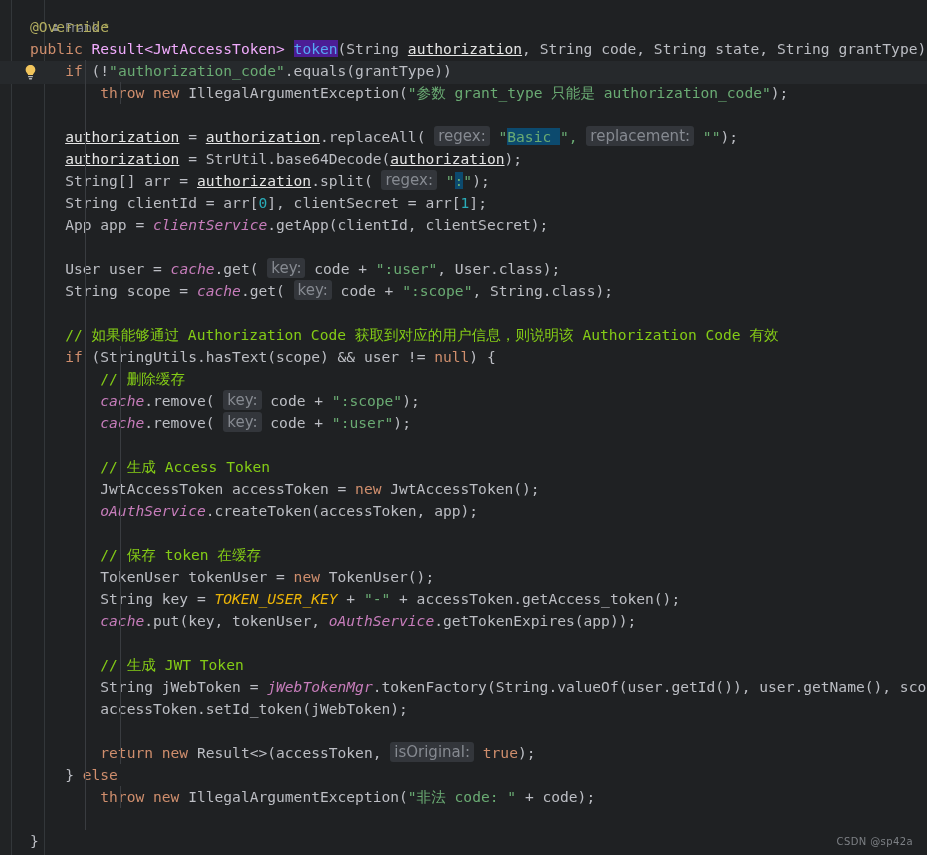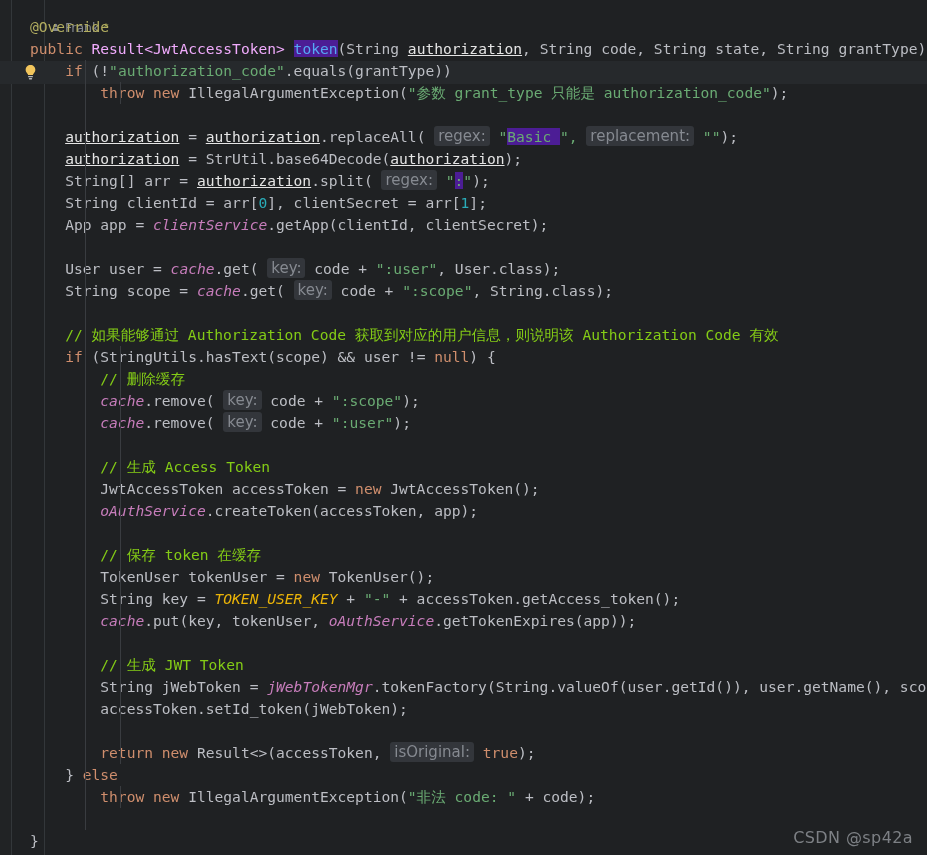--- a/index.html
+++ b/index.html
@@ -111,21 +111,21 @@
     border-radius: 3px;
     font-size: 15px;
     padding: 1px 4px 1px 4px;
     font-family: "DejaVu Sans", sans-serif;
     position: relative;
     top: -1px;
   }
 
   
   .hl-ident { background: #4c1d95; }
-  .hl-sel   { background: #4c1d95; }
+  .hl-sel   { background: #0c4a6e; }
 
   
   .vcs {
     position: absolute;
     left: 50px;
     top: 20px;
     font-family: "DejaVu Sans", sans-serif;
     font-size: 12.5px;
     color: #868a91;
     display: flex;
@@ -133,21 +133,21 @@
     gap: 4px;
   }
   .vcs .star { color: #9a9a4f; font-size: 11px; }
 
   
   .watermark {
     position: absolute;
     right: 14px;
     bottom: 8px;
     font-family: "DejaVu Sans", sans-serif;
-    font-size: 16px;
+    font-size: 10px;
     color: #7d8085;
     letter-spacing: .4px;
   }
 </style>
 </head>
 <body>
 
 <div id="editor">
 
   <div class="gutter-strip-a"></div>

